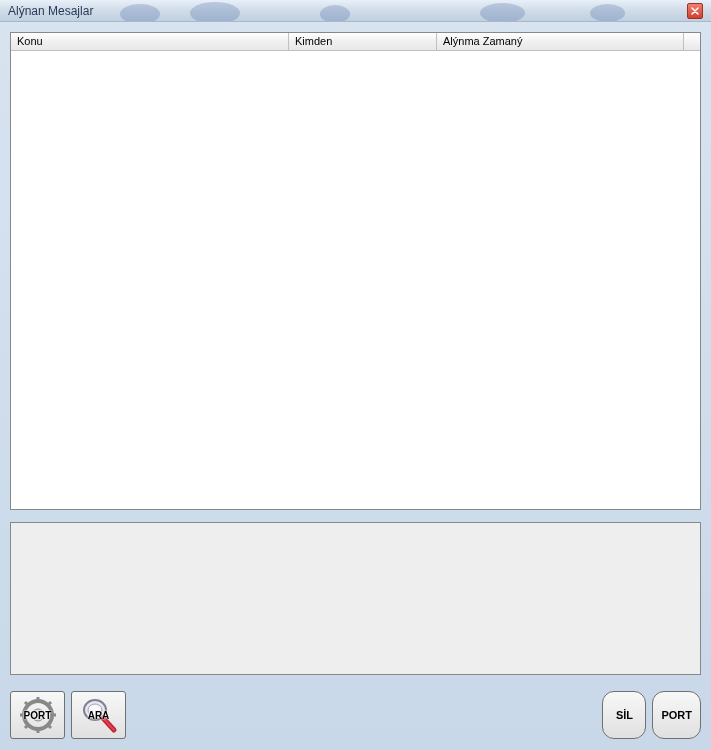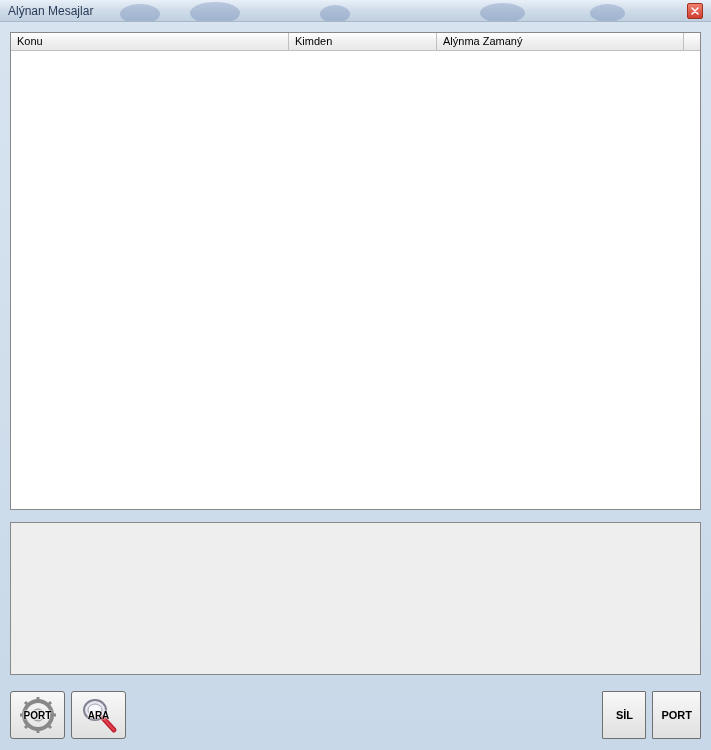--- a/index.html
+++ b/index.html
@@ -122,21 +122,21 @@
       top: 50%;
       transform: translate(-50%, -50%);
       text-shadow: 0 0 2px #fff, 0 0 2px #fff;
       pointer-events: none;
     }
     .spacer { flex: 1; }
     .text-btn {
       height: 48px;
       border: 1px solid #707070;
       background: linear-gradient(to bottom, #f8f8f8 0%, #e0e0e0 100%);
-      border-radius: 1px;
+      border-radius: 12px;
       cursor: pointer;
       font-size: 11px;
       font-weight: bold;
       font-family: Tahoma, Arial, sans-serif;
       color: #000;
       padding: 8px 8px;
       margin-left: 6px;
       min-width: 44px;
     }
   </style>

